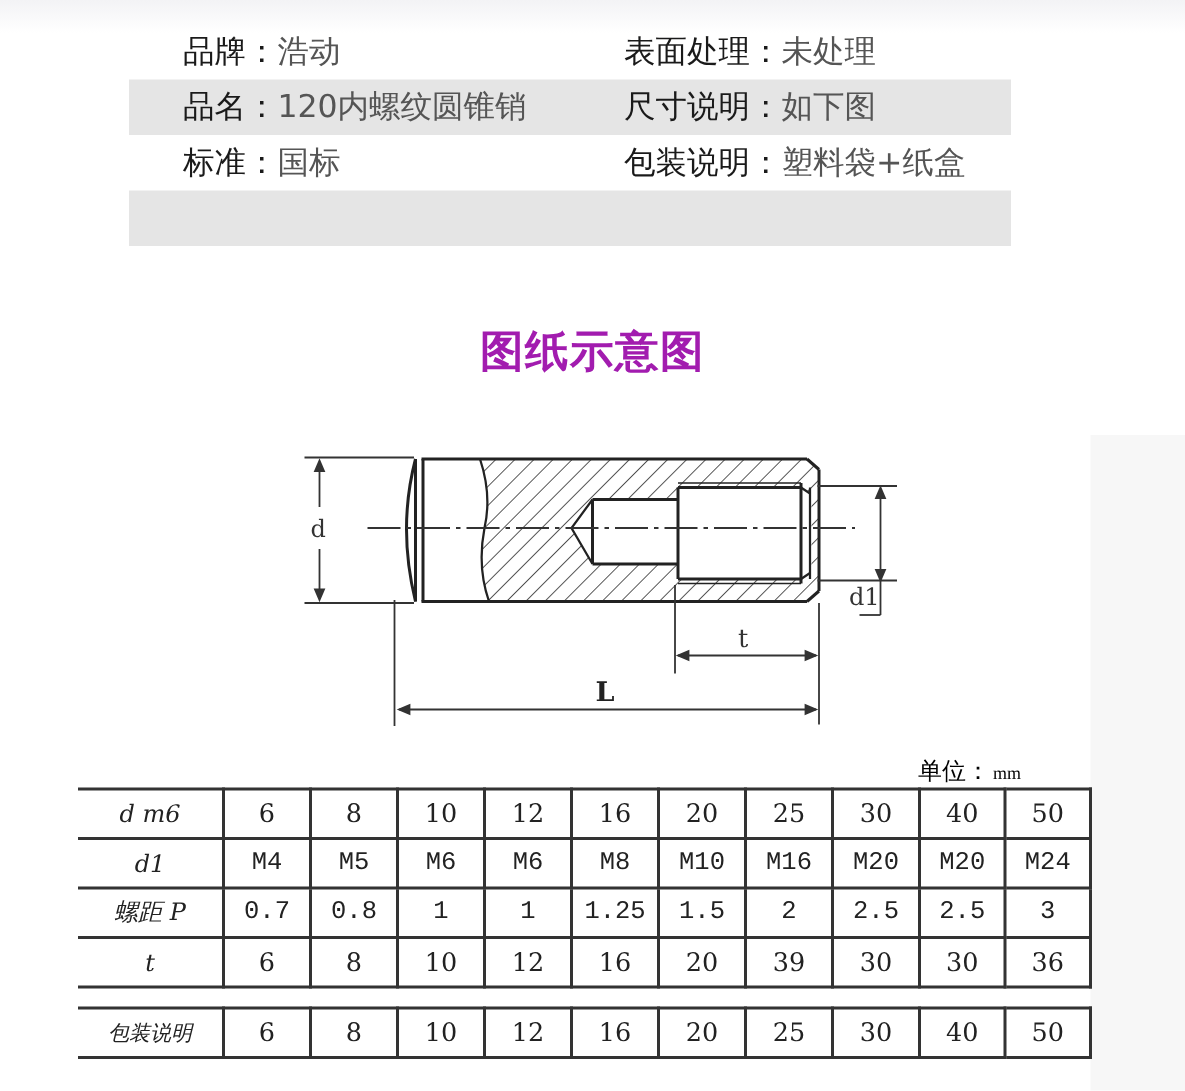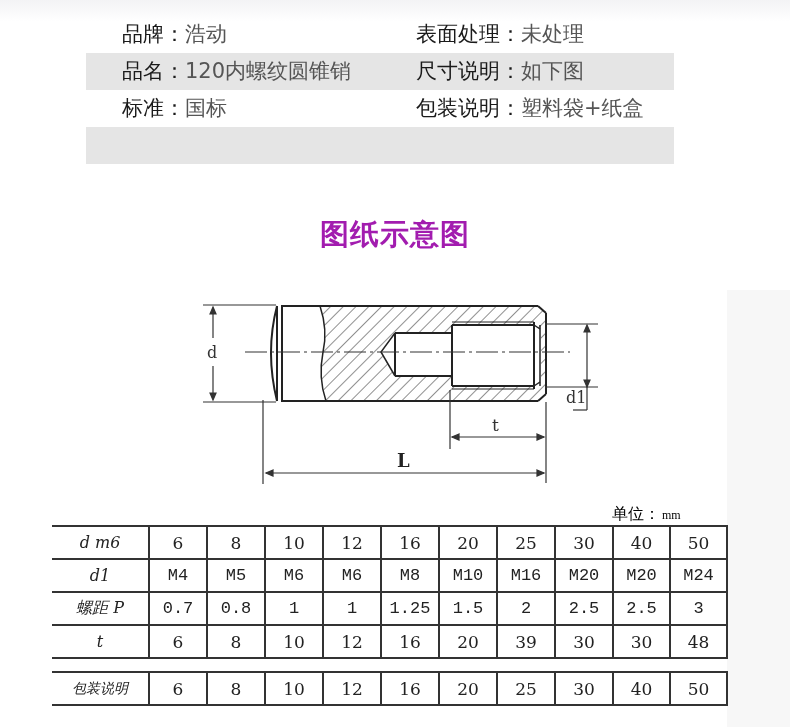--- a/index.html
+++ b/index.html
@@ -234,21 +234,21 @@
     <td>t</td>
     <td class="v">6</td>
     <td class="v">8</td>
     <td class="v">10</td>
     <td class="v">12</td>
     <td class="v">16</td>
     <td class="v">20</td>
     <td class="v">39</td>
     <td class="v">30</td>
     <td class="v">30</td>
-    <td class="v">48</td>
+    <td class="v">36</td>
   </tr>
 </tbody>
   </table>
 
 <table class="dims" id="tbl-nominal">
   <colgroup>
     <col style="width:97px">
     <col style="width:58px">
       <col style="width:58px">
       <col style="width:58px">

